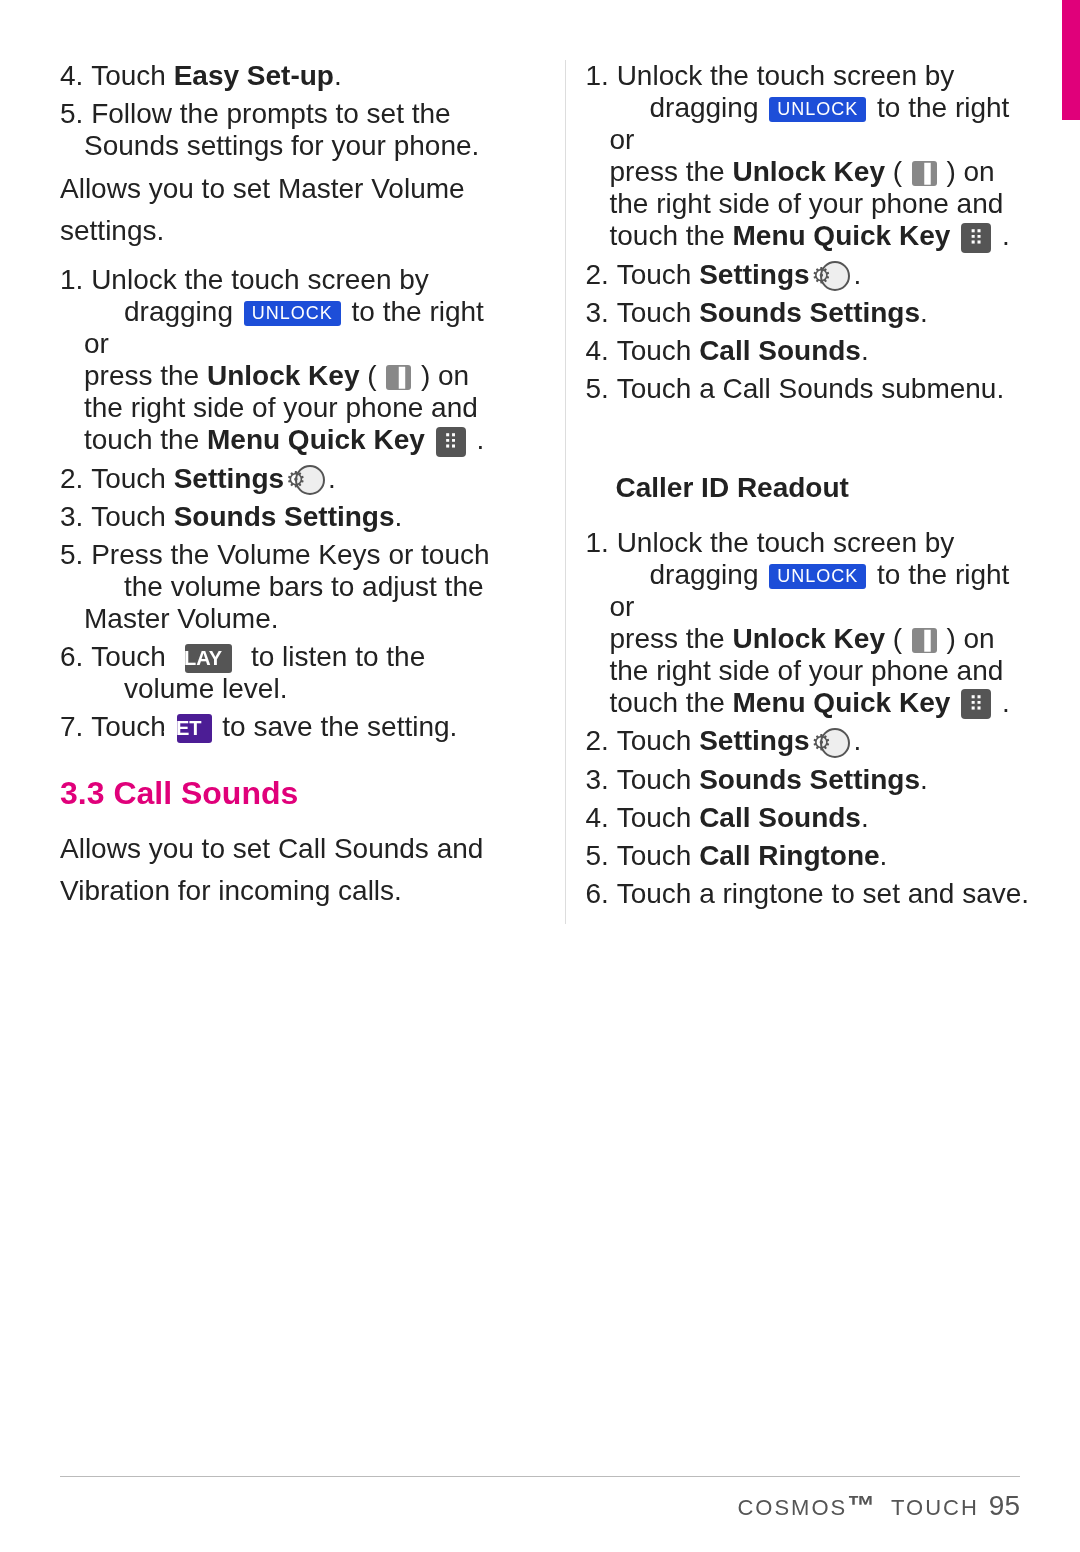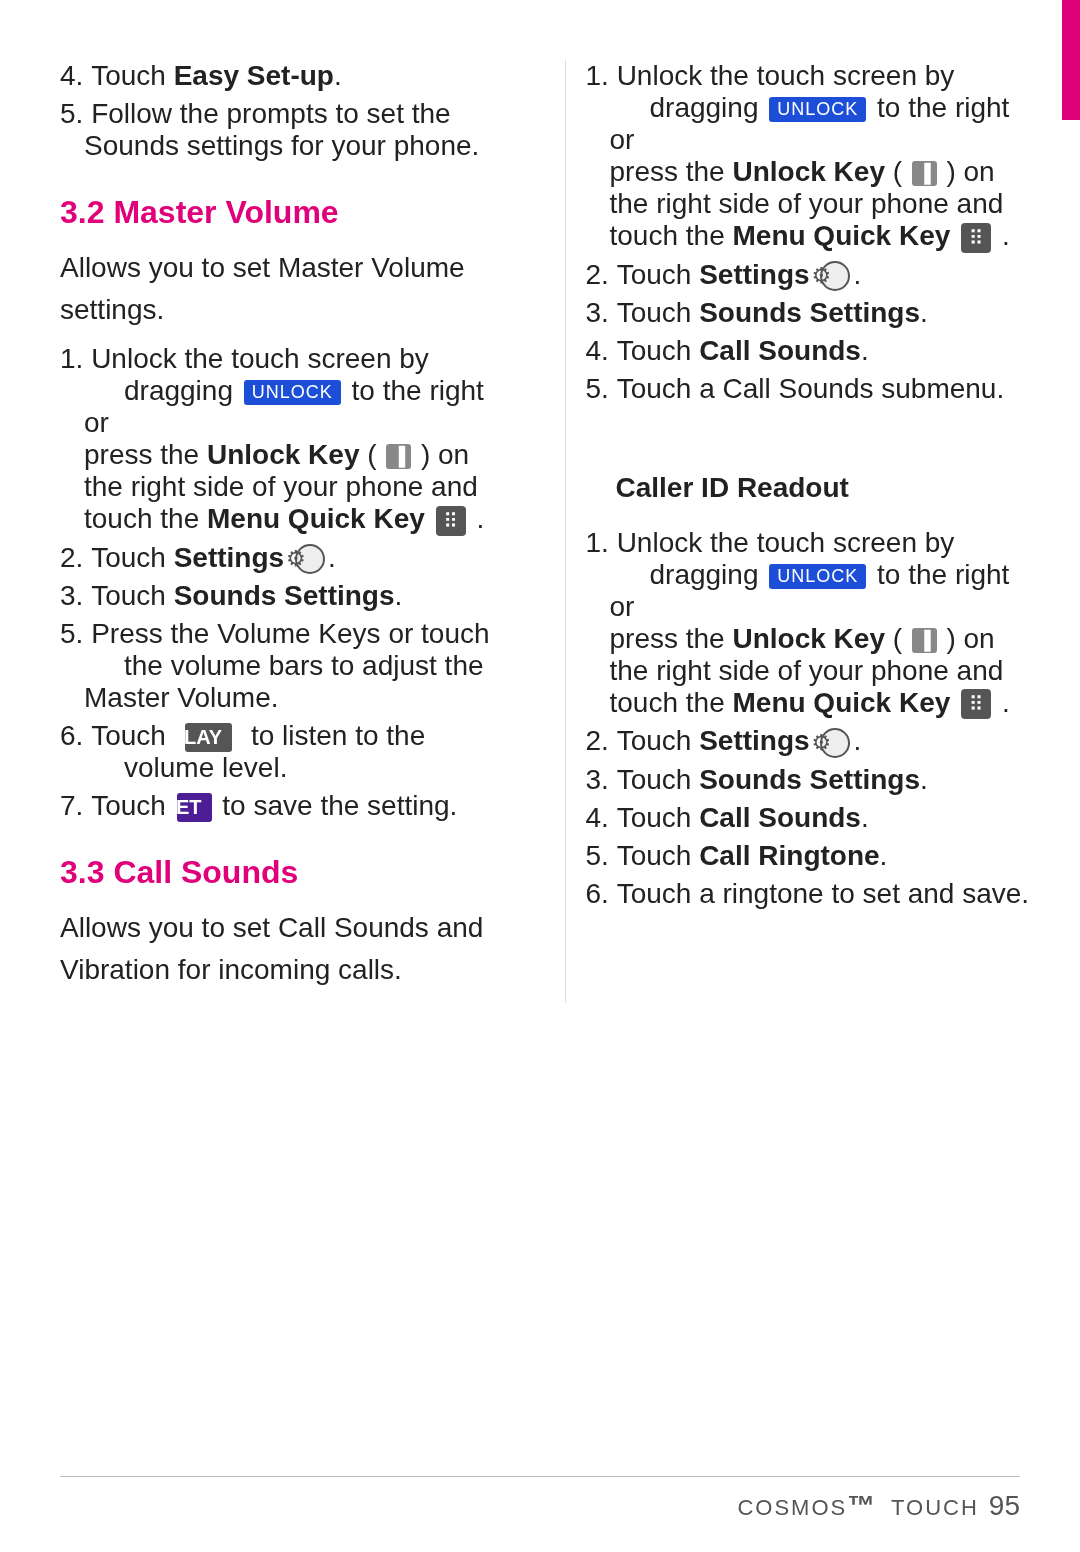--- a/index.html
+++ b/index.html
@@ -220,21 +220,20 @@
 
   <div class="left-column">
 
     <div class="step-block">
       4.&nbsp;Touch <strong>Easy Set-up</strong>.
     </div>
     <div class="step-block">
       5.&nbsp;<span>Follow the prompts to set the Sounds settings for your phone.</span>
     </div>
 
-    <div class="section-heading">3.2 Master Volume</div>
 
     <p>Allows you to set Master Volume settings.</p>
 
     <div class="step-block">
       1.&nbsp;Unlock the touch screen by<br>
       <span class="indent-content">
         dragging <span class="unlock-badge">UNLOCK</span> to the right or<br>
         press the <strong>Unlock Key</strong> ( <span class="key-icon">▐</span> ) on<br>
         the right side of your phone and<br>
         touch the <strong>Menu Quick Key</strong> <span class="menu-key-icon"></span> .

